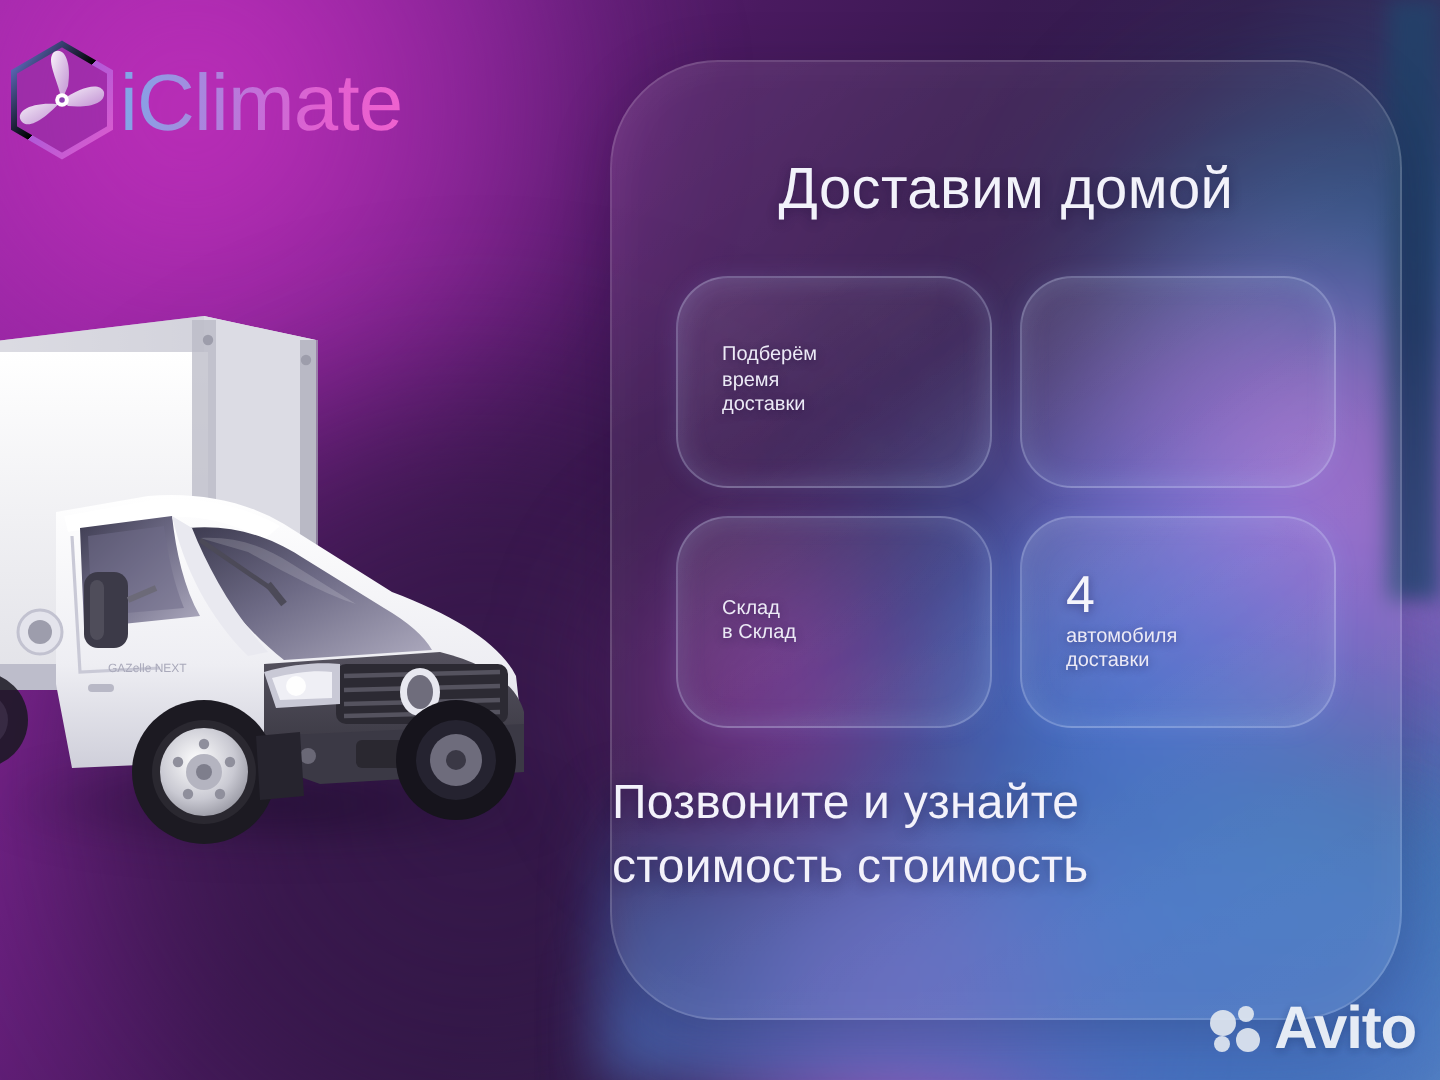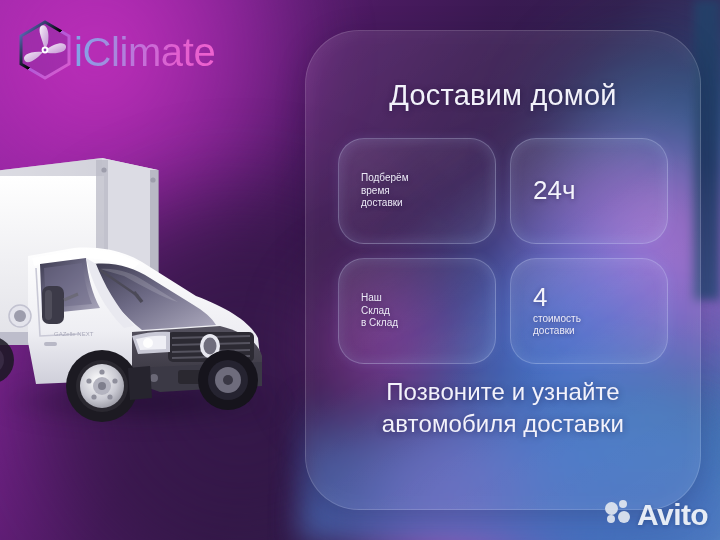--- a/index.html
+++ b/index.html
@@ -44,21 +44,21 @@
     background:radial-gradient(circle at 50% 50%,rgba(200,80,215,.55),rgba(170,60,190,.2) 58%,rgba(150,50,170,0) 76%);filter:blur(32px);}
   .blob-cyan-bot{right:-30px;top:330px;width:200px;height:220px;
     background:radial-gradient(circle at 50% 50%,rgba(60,145,190,.7),rgba(50,120,170,.25) 58%,rgba(40,100,150,0) 76%);filter:blur(34px);}
   .bg-bottom-wash{position:absolute;left:300px;right:0;bottom:0;height:150px;
     background:linear-gradient(180deg,rgba(70,110,200,0),rgba(74,118,200,.55) 45%,rgba(72,112,190,.75));
     filter:blur(14px);}
   .edge-strip{position:absolute;right:0;top:0;width:26px;height:300px;
     background:linear-gradient(180deg,#23436b,#1d3a62 55%,#2a4c7a);opacity:.85;filter:blur(5px);}
 
   
-  .logo{position:absolute;left:14px;top:18px;display:flex;align-items:center;gap:2px;justify-content:center;}
+  .logo{position:absolute;left:0;top:18px;display:flex;align-items:center;gap:2px;justify-content:center;}
   .logo-mark{position:relative;width:62px;height:68px;flex:none;}
   .logo-mark svg{display:block;width:62px;height:68px;}
   .logo-word{
     font-size:40px;font-weight:400;letter-spacing:-.4px;line-height:1;
     background:linear-gradient(95deg,#7ea8e8 0%,#9f8fe0 22%,#c46fd8 48%,#e25fd0 70%,#f062cf 100%);
     -webkit-background-clip:text;background-clip:text;color:transparent;
     margin-left:-4px;padding-right:4px;
   }
 
   
@@ -99,28 +99,28 @@
   .card-big{
     font-size:26px;font-weight:300;color:#f4f4fb;line-height:1.05;
     margin-bottom:1px;text-shadow:0 1px 5px rgba(20,10,50,.4);
   }
   .card-line{
     font-size:10px;font-weight:400;color:#eceaf6;line-height:1.24;
     text-shadow:0 1px 5px rgba(20,10,50,.4);white-space:nowrap;
   }
 
   .cta{
-    margin-top:12px;width:100%;text-align:center;
+    margin-top:22px;width:100%;
     font-size:24px;font-weight:300;color:#f3f2fb;line-height:1.34;
     letter-spacing:.1px;text-shadow:0 1px 7px rgba(20,10,50,.45);
   }
   .cta span{display:block;}
 
   
-  .avito{position:absolute;right:12px;bottom:10px;display:flex;gap:5px;opacity:.93;}
+  .avito{position:absolute;right:12px;bottom:10px;display:flex;align-items:center;gap:5px;opacity:.93;}
   .avito-dots{position:relative;width:27px;height:24px;flex:none;}
   .avito-dots i{position:absolute;border-radius:50%;display:block;background:#dfe6ef;}
   .d1{left:0;top:2px;width:13px;height:13px;background:#e8edf3;}
   .d2{left:14px;top:0;width:8px;height:8px;background:#cfd9e4;}
   .d3{left:2px;top:15px;width:8px;height:8px;background:#cfd9e4;}
   .d4{left:13px;top:11px;width:12px;height:12px;background:#f2f5f9;}
   .avito-word{font-size:30px;font-weight:700;color:#f3f6fa;letter-spacing:-.6px;line-height:1;
     text-shadow:0 1px 4px rgba(20,40,80,.3);}
 </style>
 </head>
@@ -305,40 +305,38 @@
 
     <div class="cards">
 
       <div class="card">
         <div class="card-line">Подберём</div>
         <div class="card-line">время</div>
         <div class="card-line">доставки</div>
       </div>
 
       <div class="card">
-        <div class="card-big">24ч</div>
       </div>
 
       <div class="card">
-        <div class="card-line">Наш</div>
         <div class="card-line">Склад</div>
         <div class="card-line">в Склад</div>
       </div>
 
       <div class="card">
         <div class="card-big">4</div>
-        <div class="card-line">стоимость</div>
+        <div class="card-line">автомобиля</div>
         <div class="card-line">доставки</div>
       </div>
 
     </div>
 
     <div class="cta">
       <span>Позвоните и узнайте</span>
-      <span>автомобиля доставки</span>
+      <span>стоимость стоимость</span>
     </div>
 
   </div>
 
   <div class="avito">
     <div class="avito-dots">
       <i class="d1"></i>
         <i class="d2"></i>
         <i class="d3"></i>
         <i class="d4"></i>

